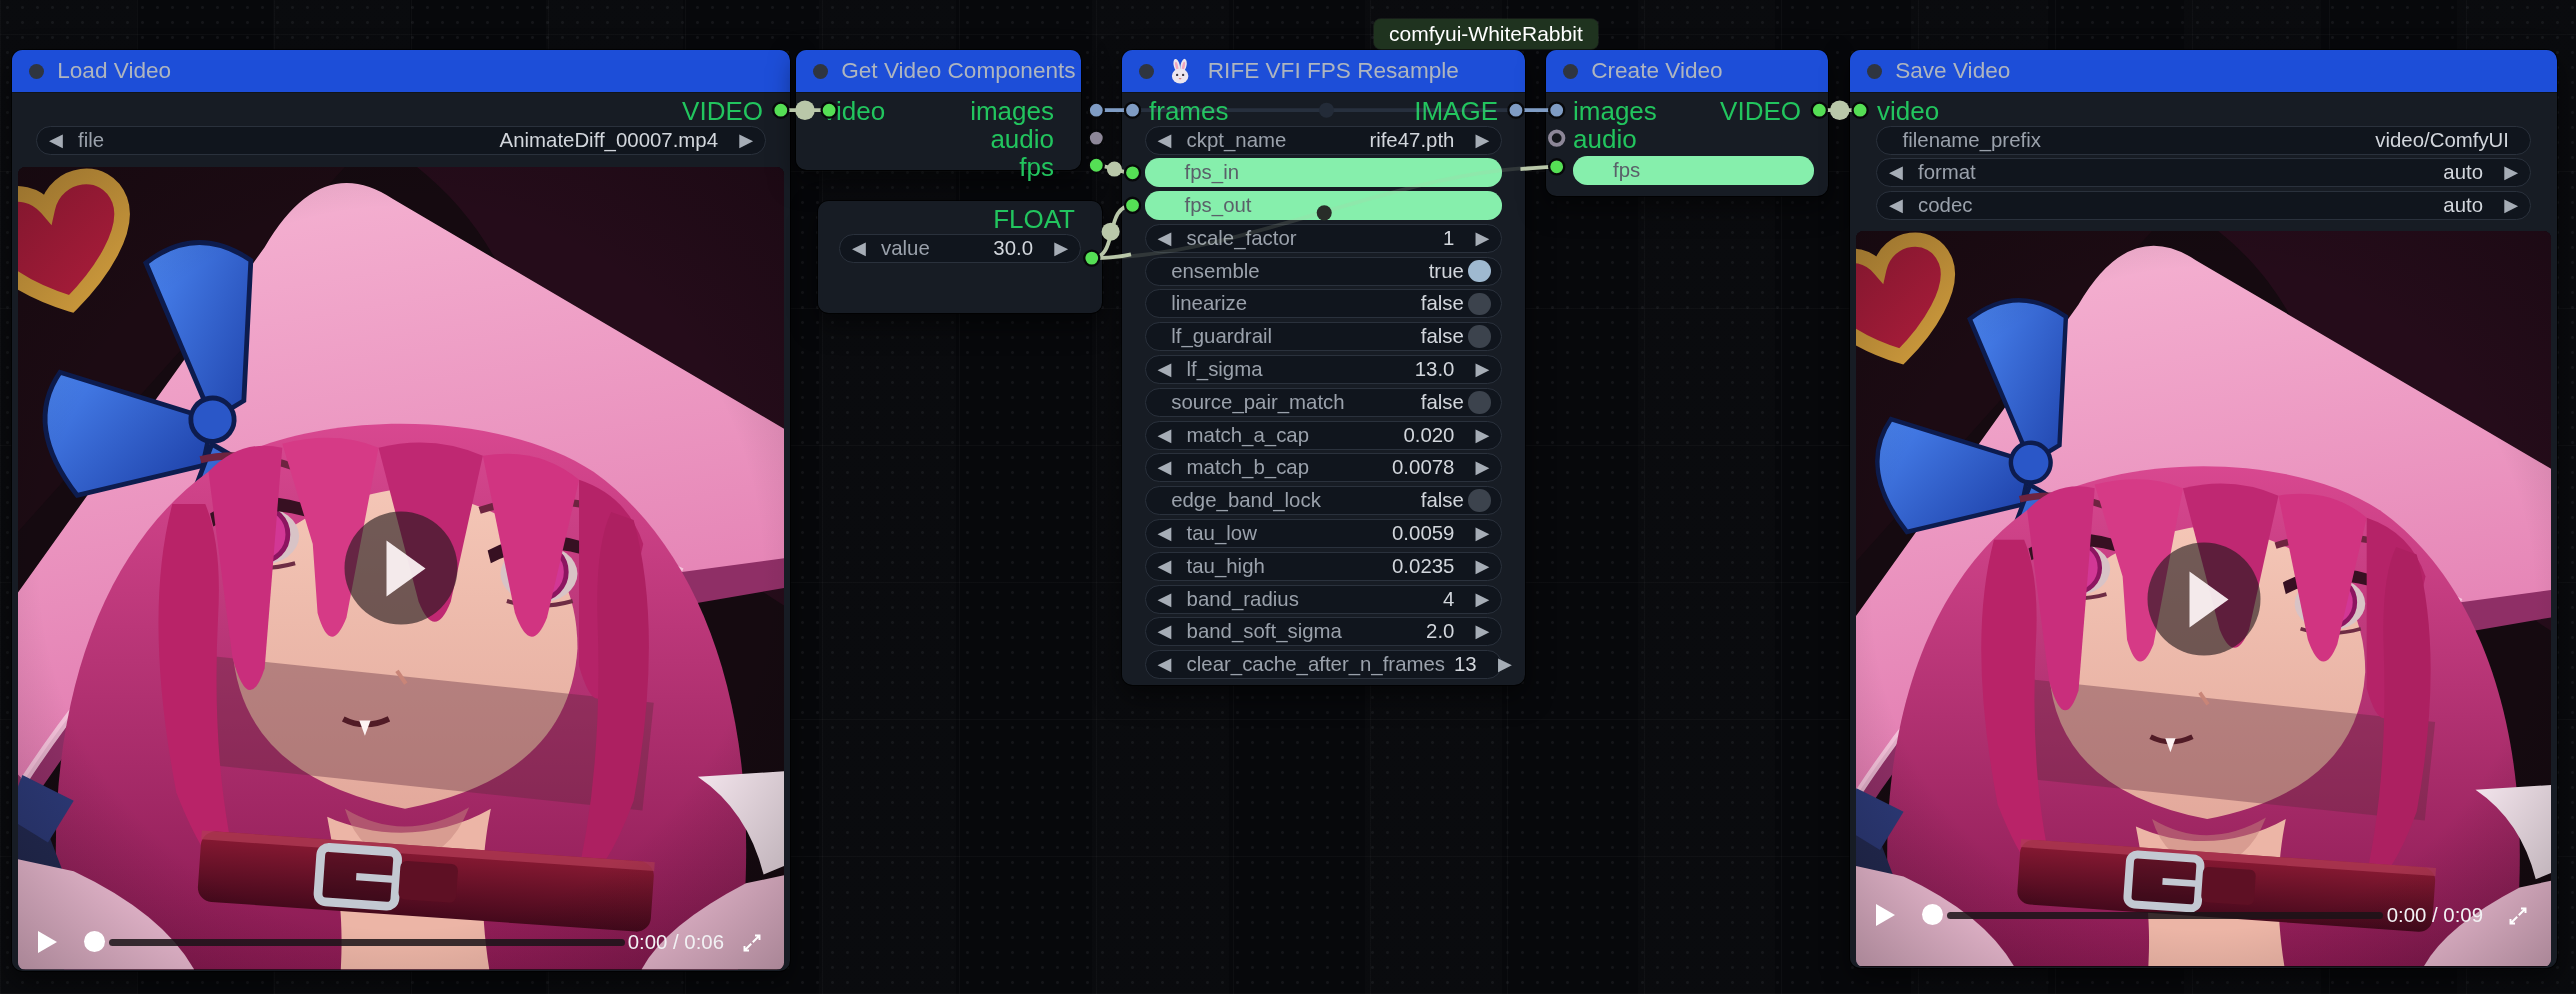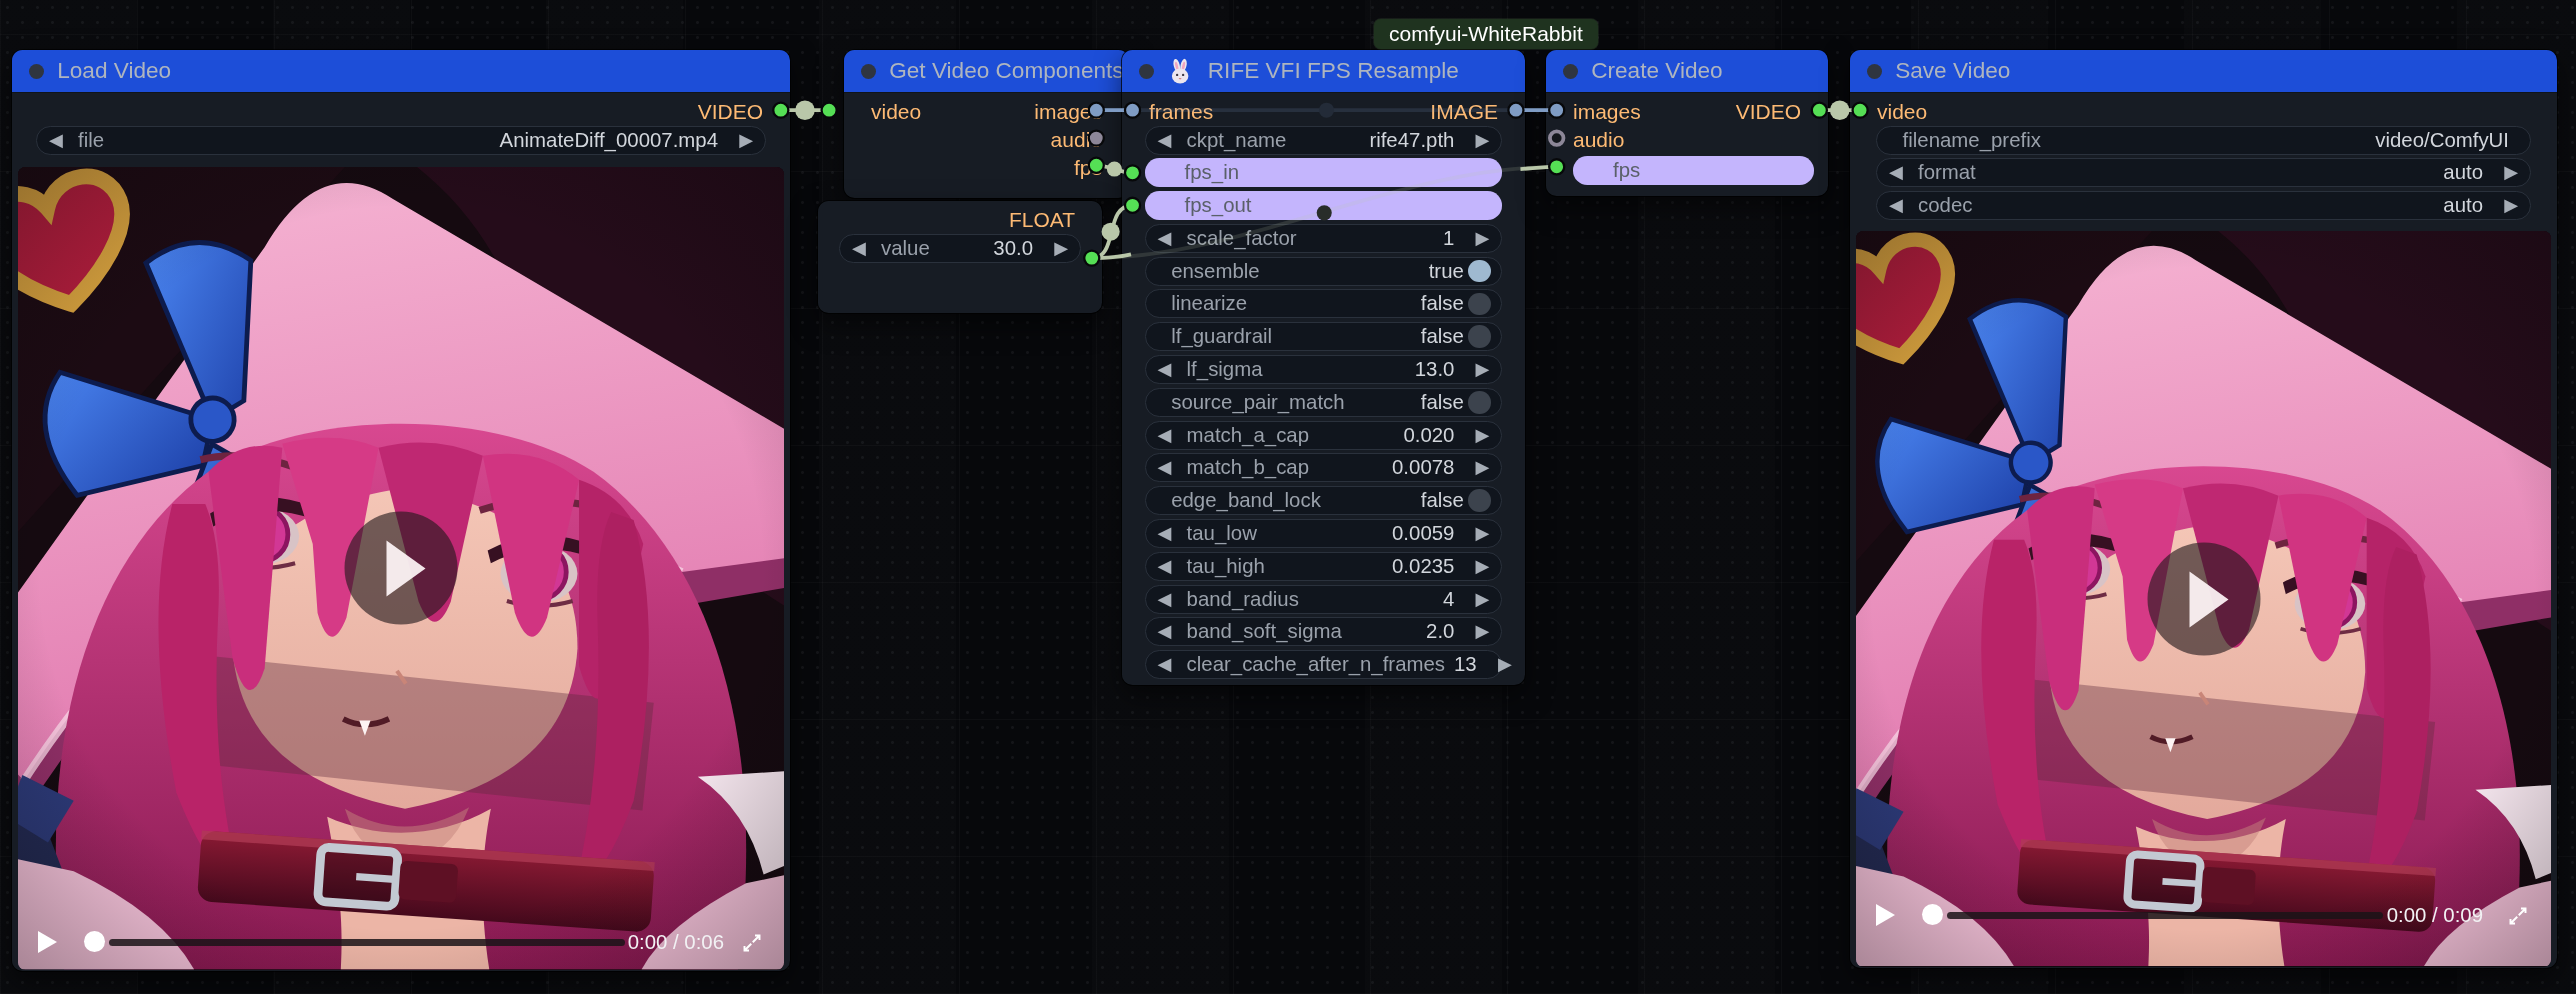--- a/index.html
+++ b/index.html
@@ -15,36 +15,36 @@
     background-size:15px 15px, auto auto, auto auto, auto auto;
   }
   
   .node{position:absolute;background:#171c24;border-radius:10.6px;display:flex;flex-direction:column;
         box-shadow:0 0 0 0.8px rgba(0,0,0,.9),0 10.6px 27px rgba(0,0,0,.5);}
   .titlebar{height:42px;flex:0 0 42px;background:#1d4ed8;border-radius:10.6px 10.6px 0 0;
             display:flex;align-items:center;padding:0 16.6px;gap:13.6px;border-bottom:0.8px solid #10141a;}
   .cdot{width:15px;height:15px;border-radius:50%;background:#2f3540;flex:0 0 15px;}
   .title{font-size:22.6px;color:#aeb5bf;white-space:nowrap;}
   .body{flex:1;display:flex;flex-direction:column;padding-top:4.5px;min-height:0;}
-  .slotrow{height:28px;flex:0 0 28px;display:flex;align-items:center;padding:0 27px;font-size:21px;color:#fdba74;}
+  .slotrow{height:28px;flex:0 0 28px;display:flex;align-items:center;padding:0 27px;font-size:26px;color:#22c55e;}
   .slot-out{margin-left:auto;}
   .widgets{flex:0 0 auto;}
   #node-load .widgets{padding:0 24px;} #node-newfps .widgets{padding:0 21px;}
   #node-rife .widgets{padding:0 22.6px;} #node-save .widgets{padding:0 26px;}
   .pill{height:29px;box-sizing:border-box;margin-bottom:3.8px;border-radius:14.3px;background:#10151d;
         border:0.8px solid #2a313c;display:flex;align-items:center;font-size:20.4px;padding:0 12px;}
   .pill .arr{color:#a6adb6;font-size:18px;line-height:29px;flex:0 0 26px;}
   .pill .arr.r{text-align:right;}
   .pill .wlabel{color:#9aa1ab;margin-left:3px;white-space:nowrap;}
   .pill .wvalue{margin-left:auto;color:#d2d6dc;padding:8px 9px;white-space:nowrap;}
   .pill.toggle .wlabel{margin-left:13.6px;}
   .pill.toggle .wvalue{padding-right:4.5px;}
   .knob{width:22.6px;height:22.6px;border-radius:50%;background:#3c434d;flex:0 0 22.6px;margin-right:-1.5px;}
   .knob.on{background:#9fb9d0;}
-  .pill.ghost{background:#c4b5fd;border-color:transparent;}
+  .pill.ghost{background:#86efac;border-color:transparent;}
   .pill.ghost .wlabel{color:#5a6069;margin-left:27px;}
   .upload-btn{margin:6px 24px 0;height:27px;flex:0 0 27px;background:#141a22;border:0.8px solid #2f3742;
               border-radius:4.5px;color:#c7ccd3;font-size:20.4px;display:flex;align-items:center;justify-content:center;}
   
   .video-wrap{margin:9px 6px 1.5px;flex:1;border-radius:7.5px;overflow:hidden;position:relative;background:#120a10;min-height:0;}
   #node-save .video-wrap{margin-top:7.5px;}
   .art{position:absolute;inset:0;width:100%;height:100%;}
   .play-overlay{position:absolute;left:50%;top:50%;transform:translate(-50%,-50%);
     width:113px;height:113px;border-radius:50%;background:rgba(34,24,28,.62);}
   .play-overlay .tri{position:absolute;left:42px;top:29px;width:0;height:0;
@@ -54,21 +54,21 @@
   .pbtn{position:absolute;left:19.6px;top:3.8px;width:0;height:0;
         border-left:19.6px solid #fff;border-top:11.3px solid transparent;border-bottom:11.3px solid transparent;}
   .handle{position:absolute;left:66px;top:3.8px;width:21px;height:21px;border-radius:50%;background:#fff;}
   .track{position:absolute;top:11.3px;height:6.8px;border-radius:3.8px;background:rgba(26,20,24,.85);}
   #node-load .track{left:91px;width:516px;} #node-save .track{left:91px;width:436px;}
   .time{position:absolute;top:3px;font-size:20.4px;color:#f2f2f4;white-space:nowrap;}
   #node-load .time{right:60px;} #node-save .time{right:68px;}
   .expand{position:absolute;top:3px;} #node-load .expand{right:19.6px;} #node-save .expand{right:21px;}
   
   #node-load  {left:12px;  top:50px; width:778px;height:921px;}
-  #node-gvc   {left:844px;top:50px; width:285px; height:148px;text-align:center;}
+  #node-gvc   {left:796px;top:50px; width:285px; height:120px;text-align:center;}
   #node-newfps{left:818px;top:201px;width:284px; height:112px;}
   #node-rife  {left:1122px;top:50px; width:403px; height:635px;}
   #node-create{left:1546px;top:50px; width:282px; height:146px;}
   #node-save  {left:1850px;top:50px; width:707px; height:918px;}
   #node-create .pill{margin:2.3px 13.6px 0 27px;}
   
   .badge{position:absolute;left:1374px;top:19px;height:30px;padding:0 15px;background:#1f331f;
          border-radius:6.8px;color:#ffffff;font-size:21px;line-height:30px;box-shadow:0 0 0 0.8px rgba(110,150,100,.18);}
   #links{position:absolute;inset:0;pointer-events:none;}
   .rabbit{flex:0 0 27px;}

